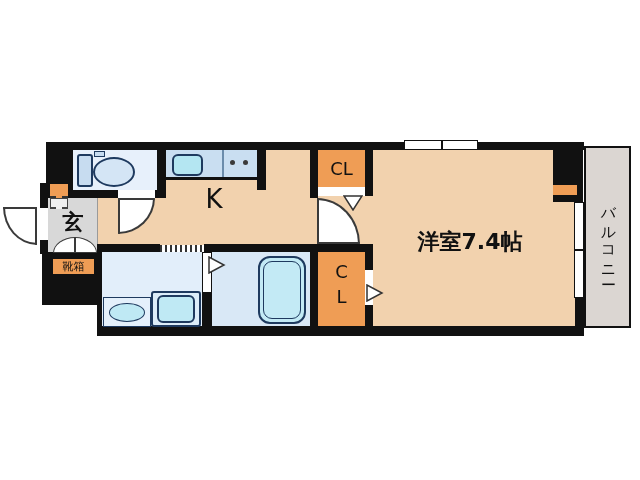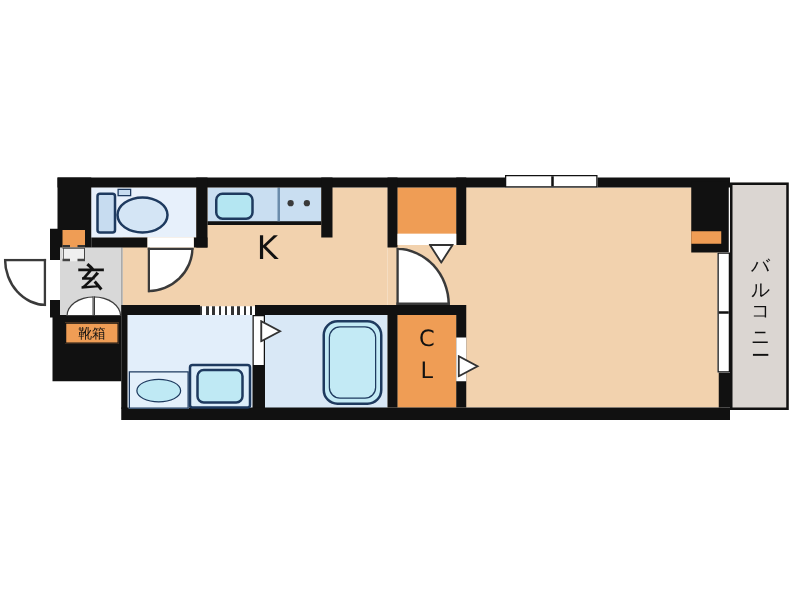--- a/index.html
+++ b/index.html
@@ -105,17 +105,19 @@
 
   <div class="abs fixture" style="left:151px;top:291px;width:50px;height:36px;background:#dcedf9;border:2px solid #1e3a5f;border-radius:3px;"></div>
   <div class="abs fixture" style="left:157px;top:295px;width:38px;height:28px;background:#bfe9f4;border:2px solid #1e3a5f;border-radius:6px;"></div>
 
   <div class="abs fixture" style="left:258px;top:256px;width:48px;height:68px;background:#c3eaf5;border:2px solid #1e3a5f;border-radius:12px;"></div>
   <div class="abs fixture" style="left:263px;top:261px;width:38px;height:58px;border:1.5px solid #1e3a5f;border-radius:9px;"></div>
 
   <div class="abs lbl" style="left:48px;top:205px;width:50px;height:34px;font-size:21px;font-weight:bold;">玄</div>
   <div class="abs lbl" style="left:52px;top:258px;width:43px;height:17px;font-size:11px;z-index:7;">靴箱</div>
   <div class="abs lbl" style="left:196px;top:184px;width:36px;height:30px;font-size:26px;font-weight:400;">K</div>
+  <div class="abs lbl" style="left:318px;top:150px;width:47px;height:37px;font-size:18px;">CL</div>
   <div class="abs lbl" style="left:318px;top:255px;width:47px;height:58px;font-size:18px;line-height:1.4;white-space:pre-line;">C
 L</div>
+  <div class="abs lbl" style="left:380px;top:228px;width:180px;height:28px;font-size:22px;font-weight:600;">洋室7.4帖</div>
   <div class="abs lbl" style="left:588px;top:168px;width:40px;height:140px;font-size:15px;letter-spacing:3px;writing-mode:vertical-rl;">バルコニー</div>
 
 </div>
 
 </body></html>

